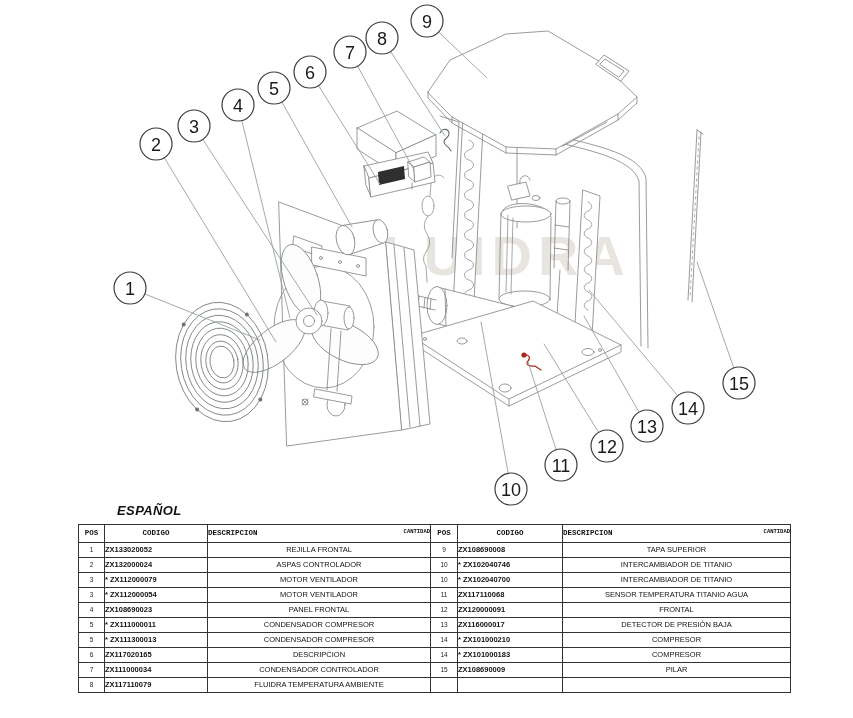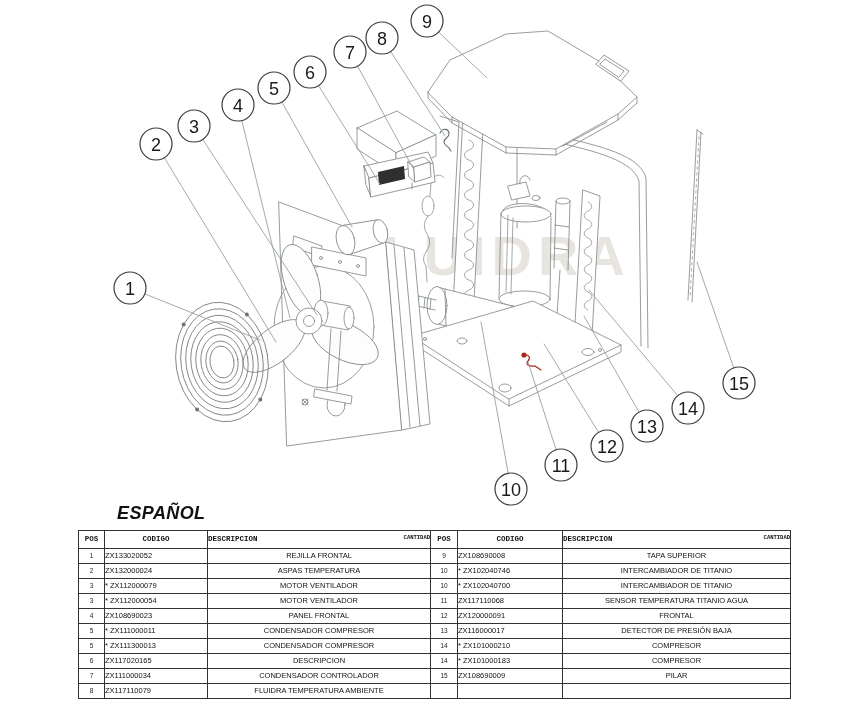--- a/index.html
+++ b/index.html
@@ -1,34 +1,34 @@
 <!DOCTYPE html>
 <html><head>
 <meta charset="utf-8">
 <style>
   html,body{margin:0;padding:0;background:#fff;}
   #page{position:relative;width:853px;height:718px;background:#fff;overflow:hidden;
         font-family:"Liberation Sans",sans-serif;}
   #diagram-svg{position:absolute;left:0;top:0;}
   .table-wrap{position:absolute;left:78px;top:503px;width:712px;}
-  .lang-label{font-weight:bold;font-style:italic;font-size:18px;letter-spacing:.4px;
+  .lang-label{font-weight:bold;font-style:italic;font-size:13px;letter-spacing:.4px;
               margin:0 0 6px 39px;color:#111;}
   table.parts{border-collapse:collapse;table-layout:fixed;width:712px;color:#111;}
   table.parts th,table.parts td{border:1px solid #333;overflow:hidden;white-space:nowrap;
               height:14px;padding:0;line-height:1;}
   table.parts th{height:17px;font-size:7.5px;font-family:Liberation Mono, monospace;}
   th.h-pos{width:26px;text-align:center;font-size:7px;}
   th.h-cod{width:103px;text-align:center;}
   th.h-desc{width:223px;text-align:left;padding:0 3px 0 6px;position:relative;}
   th.h-pos2{width:27px;text-align:center;font-size:7px;}
   th.h-cod2{width:105px;text-align:center;}
   th.h-desc2{width:228px;text-align:left;padding:0 3px 0 6px;position:relative;}
   .cant{float:right;font-size:5.5px;font-weight:bold;margin-top:-1px;}
   td.pos{text-align:center;font-size:6.5px;color:#222;}
-  td.code{padding-left:9px;font-size:7.5px;}
+  td.code{padding-left:9px;font-size:7.5px;font-weight:bold;}
   td.desc{padding-left:6px;font-size:7.5px;text-align:center;}
 </style>
 </head>
 <body>
 
 <div id="page">
 
   <svg id="diagram-svg" width="853" height="520" viewBox="0 0 853 520" fill="none" stroke="#7d8383" stroke-width="0.8" stroke-linejoin="round" stroke-linecap="round">
 
     <text x="487" y="275" text-anchor="middle" font-size="56" font-weight="bold" letter-spacing="6" fill="#d7d1c7" stroke="none" opacity="0.55">FLUIDRA</text>
@@ -329,21 +329,21 @@
             <td class="pos">1</td>
             <td class="code">ZX133020052</td>
             <td class="desc">REJILLA FRONTAL</td>
             <td class="pos">9</td>
             <td class="code">ZX108690008</td>
             <td class="desc">TAPA SUPERIOR</td>
           </tr>
           <tr>
             <td class="pos">2</td>
             <td class="code">ZX132000024</td>
-            <td class="desc">ASPAS TEMPERATURA</td>
+            <td class="desc">ASPAS CONTROLADOR</td>
             <td class="pos">10</td>
             <td class="code">* ZX102040746</td>
             <td class="desc">INTERCAMBIADOR DE TITANIO</td>
           </tr>
           <tr>
             <td class="pos">3</td>
             <td class="code">* ZX112000079</td>
             <td class="desc">MOTOR VENTILADOR</td>
             <td class="pos">10</td>
             <td class="code">* ZX102040700</td>

